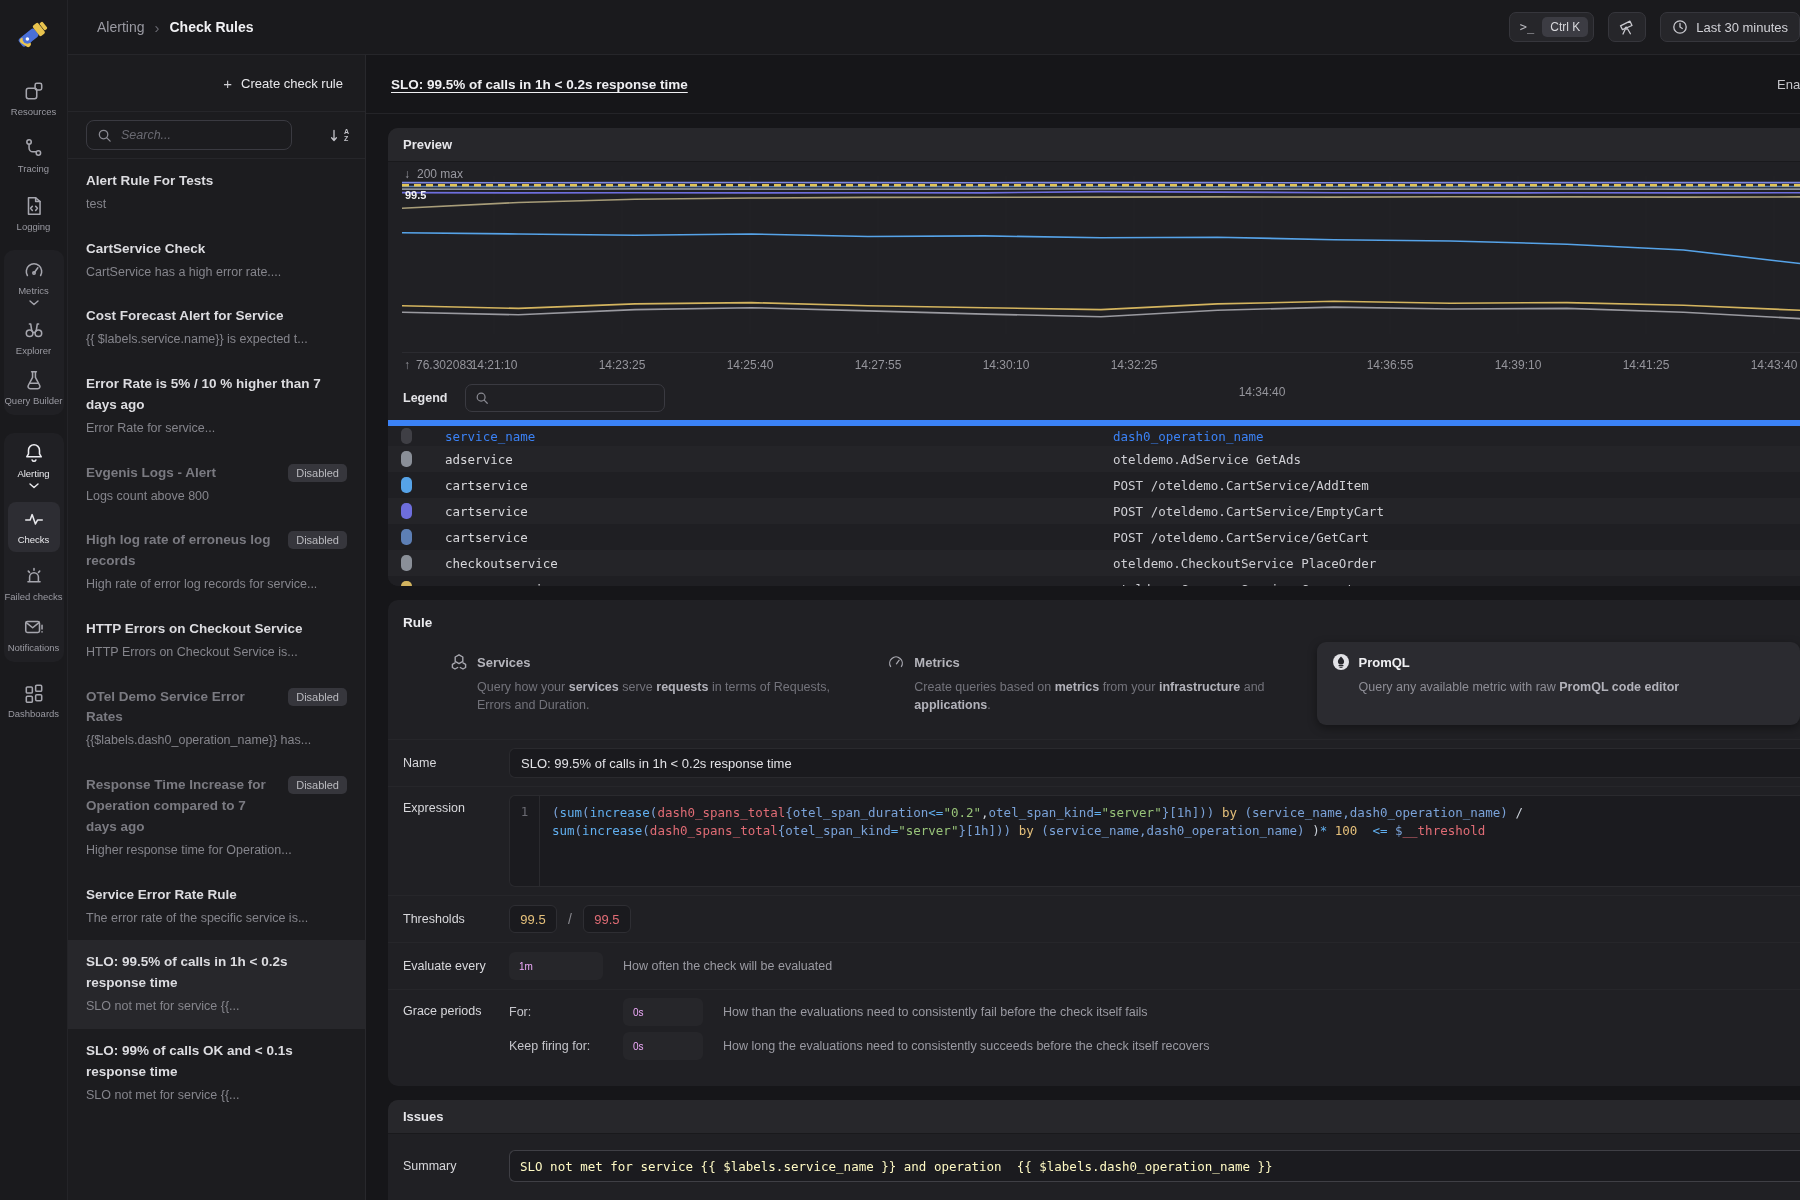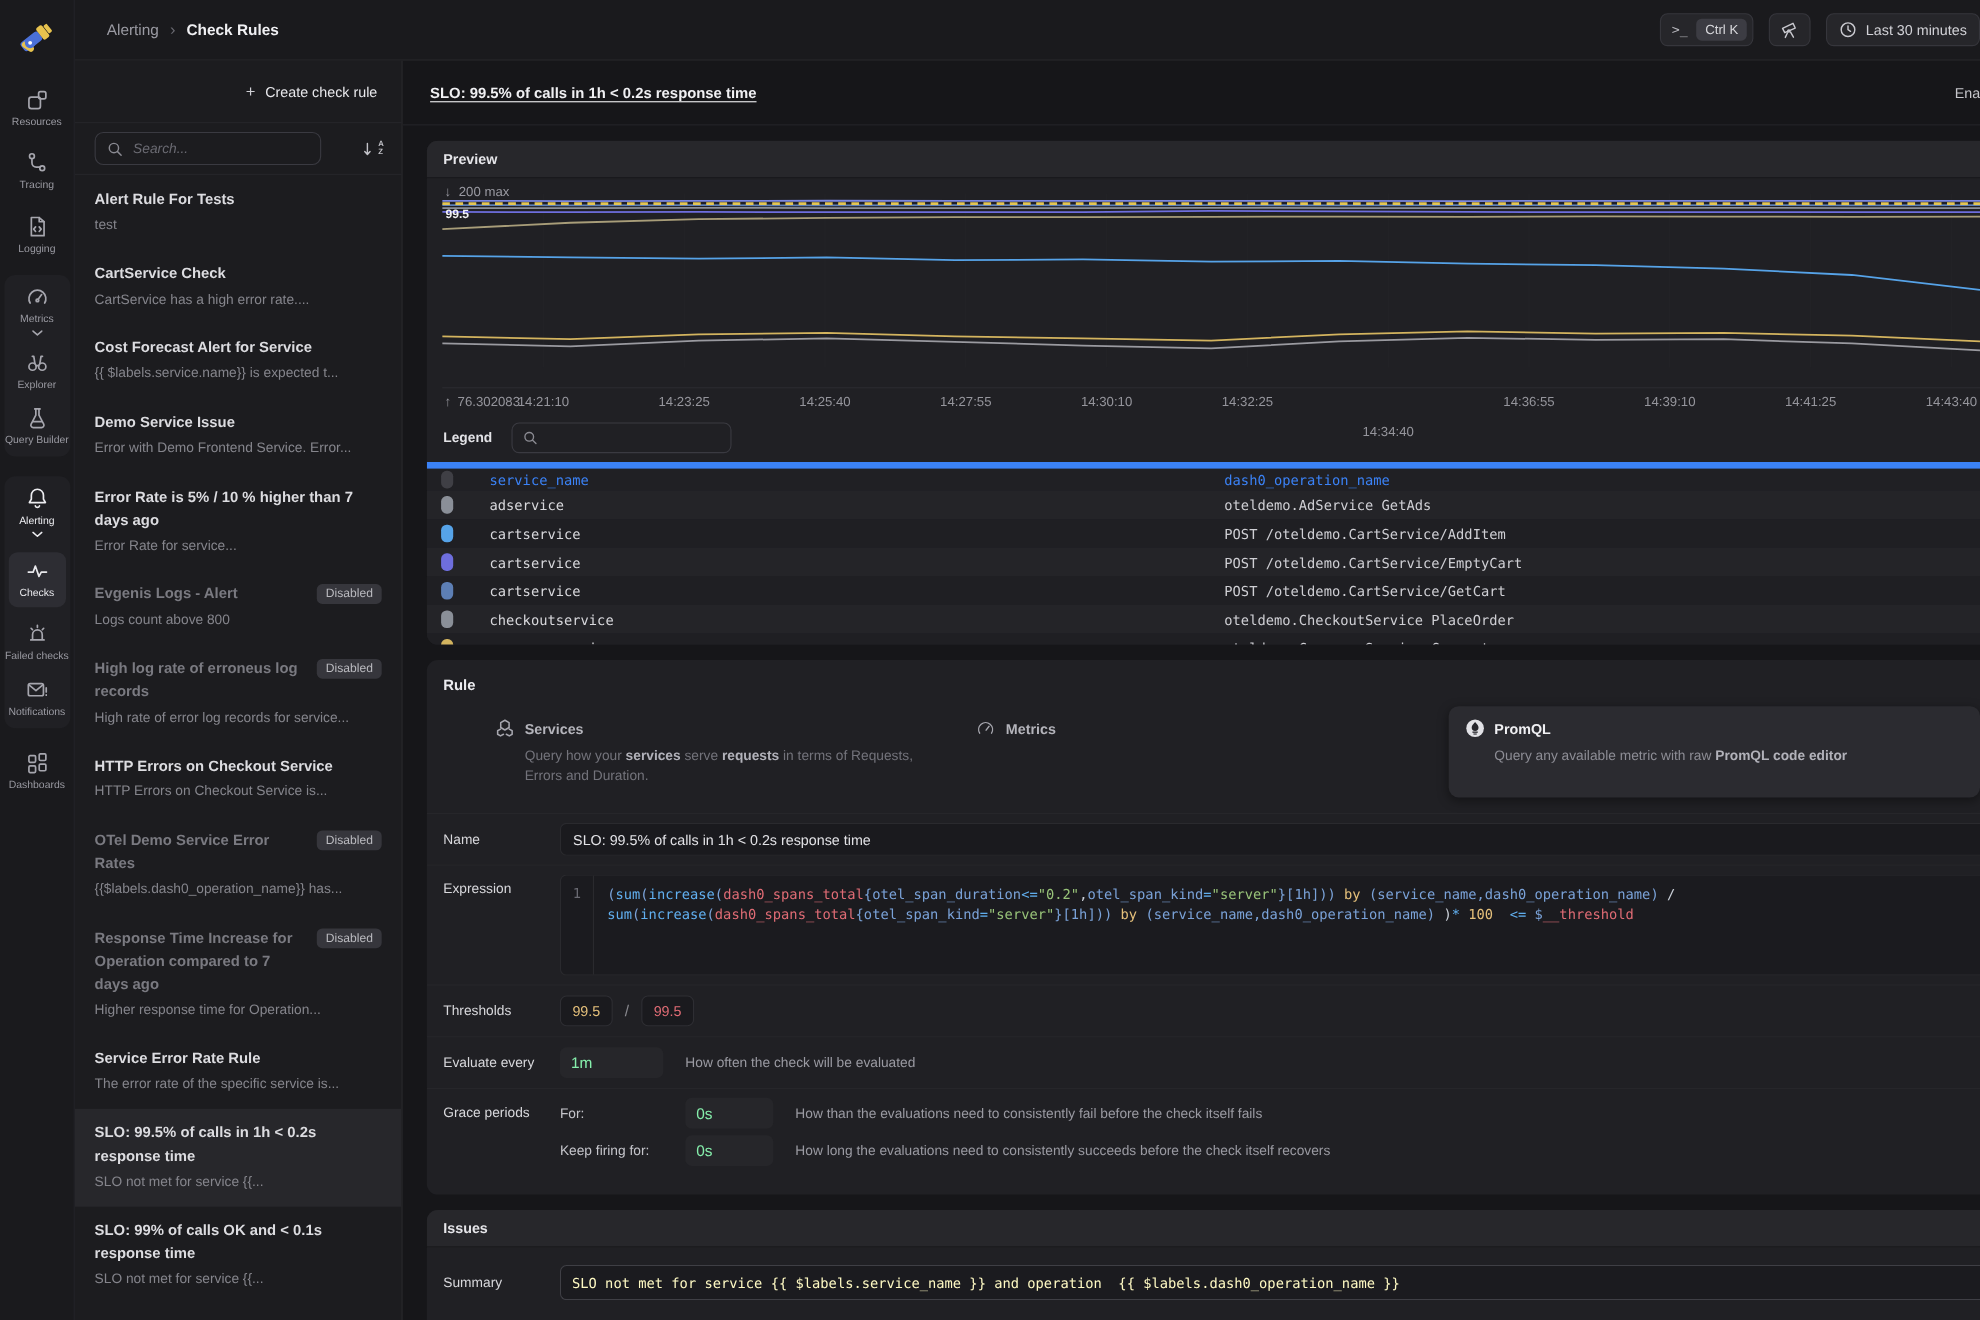--- a/index.html
+++ b/index.html
@@ -136,22 +136,22 @@
   .code { padding:8px 0 8px 12px; font-family:"DejaVu Sans Mono", monospace; font-size:12.5px;
     line-height:1.45; white-space:pre; overflow:hidden; }
   .tk-p { color:#7aa2d8; } .tk-fn { color:#61afef; } .tk-m { color:#e06c75; }
   .tk-s { color:#98c379; } .tk-k { color:#e5c07b; } .tk-n { color:#e5c07b; }
   .tk-o { color:#61afef; } .tk-w { color:#ccd2da; } .tk-t { color:inherit; }
 
   .th-input { width:48px; height:28px; background:#1a1a1e; border:1px solid #2e2e33; border-radius:6px;
     text-align:center; font-size:13px; }
   .th-deg { color:#e5c07b; } .th-fail { color:#e06c75; }
   .th-slash { color:#8a8a90; margin:0 11px; font-size:14px; }
-  .pill-input { height:28px; background:#26262a; border:none; border-radius:6px; color:#86efac;
-    font-size:14px; padding-left:10px; }
+  .pill-input { height:28px; background:#26262a; border:none; border-radius:6px; color:#f0abfc;
+    font-size:10px; padding-left:10px; }
   .help { margin-left:20px; color:#9a9aa2; font-size:12.5px; }
   .grace-rows { display:flex; flex-direction:column; gap:6px; }
   .grace-row { display:flex; align-items:center; }
   .g-label { width:114px; color:#c4c4ca; font-size:12.5px; }
   .grace-row .pill-input { width:80px; }
 
   .issues-panel { margin-top:14px; height:200px; }
   .issues-panel .frow { border-top:none; padding-top:16px; }
   .summary-input { flex:1; height:32px; background:#1b1b1f; border:1px solid #3f3f45; border-right:none;
     border-radius:6px 0 0 6px; padding:0 10px; font-family:"DejaVu Sans Mono", monospace;
@@ -341,27 +341,20 @@
       </div>
 
       <div class="rule-item">
         <div class="rule-head">
           <div class="rule-title">Cost Forecast Alert for Service</div>
 
         </div>
         <div class="rule-desc">{{ $labels.service.name}} is expected t...</div>
       </div>
 
-      <div class="rule-item">
-        <div class="rule-head">
-          <div class="rule-title">Demo Service Issue</div>
-
-        </div>
-        <div class="rule-desc">Error with Demo Frontend Service. Error...</div>
-      </div>
 
       <div class="rule-item">
         <div class="rule-head">
           <div class="rule-title">Error Rate is 5% / 10 % higher than 7 days ago</div>
 
         </div>
         <div class="rule-desc">Error Rate for service...</div>
       </div>
 
       <div class="rule-item">
@@ -556,20 +549,21 @@
         <div class="qcard-desc"><span class="tk-t">Query how your </span><span class="tk-em">services</span><span class="tk-t"> serve </span><span class="tk-em">requests</span><span class="tk-t"> in terms of Requests, Errors and Duration.</span></div>
       </div>
       <div class="qcard c2">
         <div class="qcard-head">
           <svg class="icon" width="18" height="18" viewBox="0 0 20 20">
               <path d="M4 15a7 7 0 1 1 12 0"></path>
               <path d="M10.5 12l3-4"></path>
             </svg>
           <span>Metrics</span>
         </div>
+        <div class="qcard-desc"><span class="tk-t">Create queries based on </span><span class="tk-em">metrics</span><span class="tk-t"> from your </span><span class="tk-em">infrastructure</span><span class="tk-t"> and </span><span class="tk-em">applications</span><span class="tk-t">.</span></div>
       </div>
       <div class="qcard c3">
         <div class="qcard-head">
           <svg width="18" height="18" viewBox="0 0 18 18">
               <circle cx="9" cy="9" r="8" fill="#e2e2e6"></circle>
               <path fill="#26262b" d="M9 3.4c1.6 1.8 3.1 3 3.1 5a3.1 3.1 0 0 1-6.2 0c0-2 1.5-3.2 3.1-5z"></path>
               <rect x="6.6" y="12" width="4.8" height="1.2" fill="#26262b"></rect>
               <rect x="7.5" y="13.8" width="3" height="1" fill="#26262b"></rect>
             </svg>
           <span>PromQL</span>

